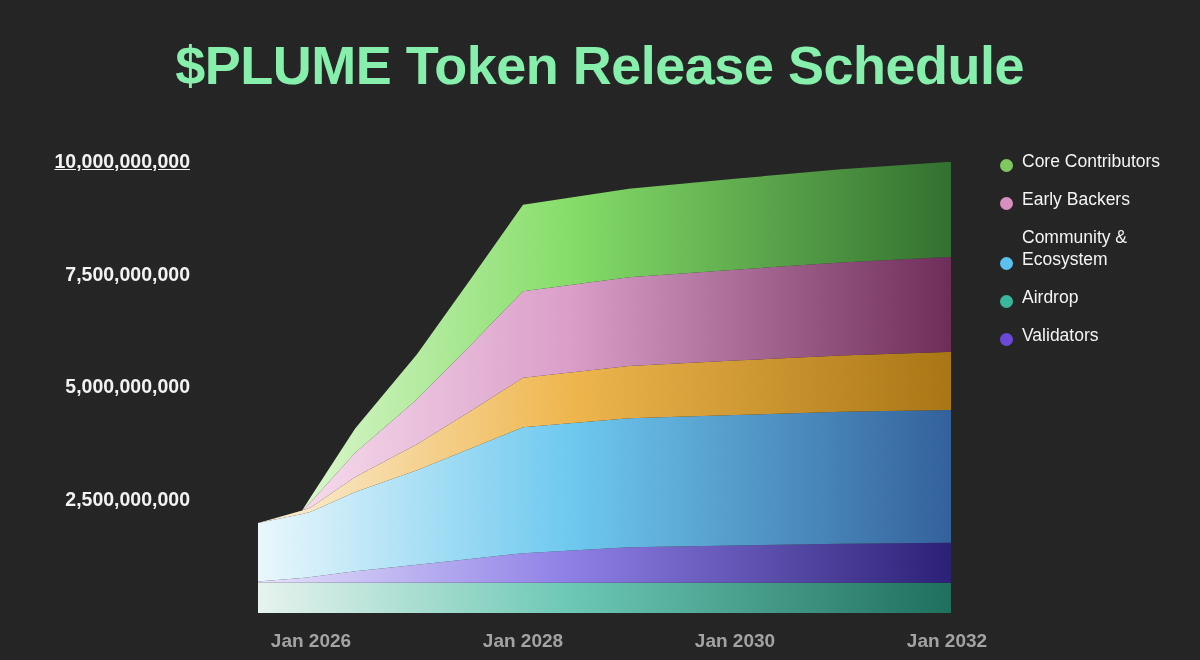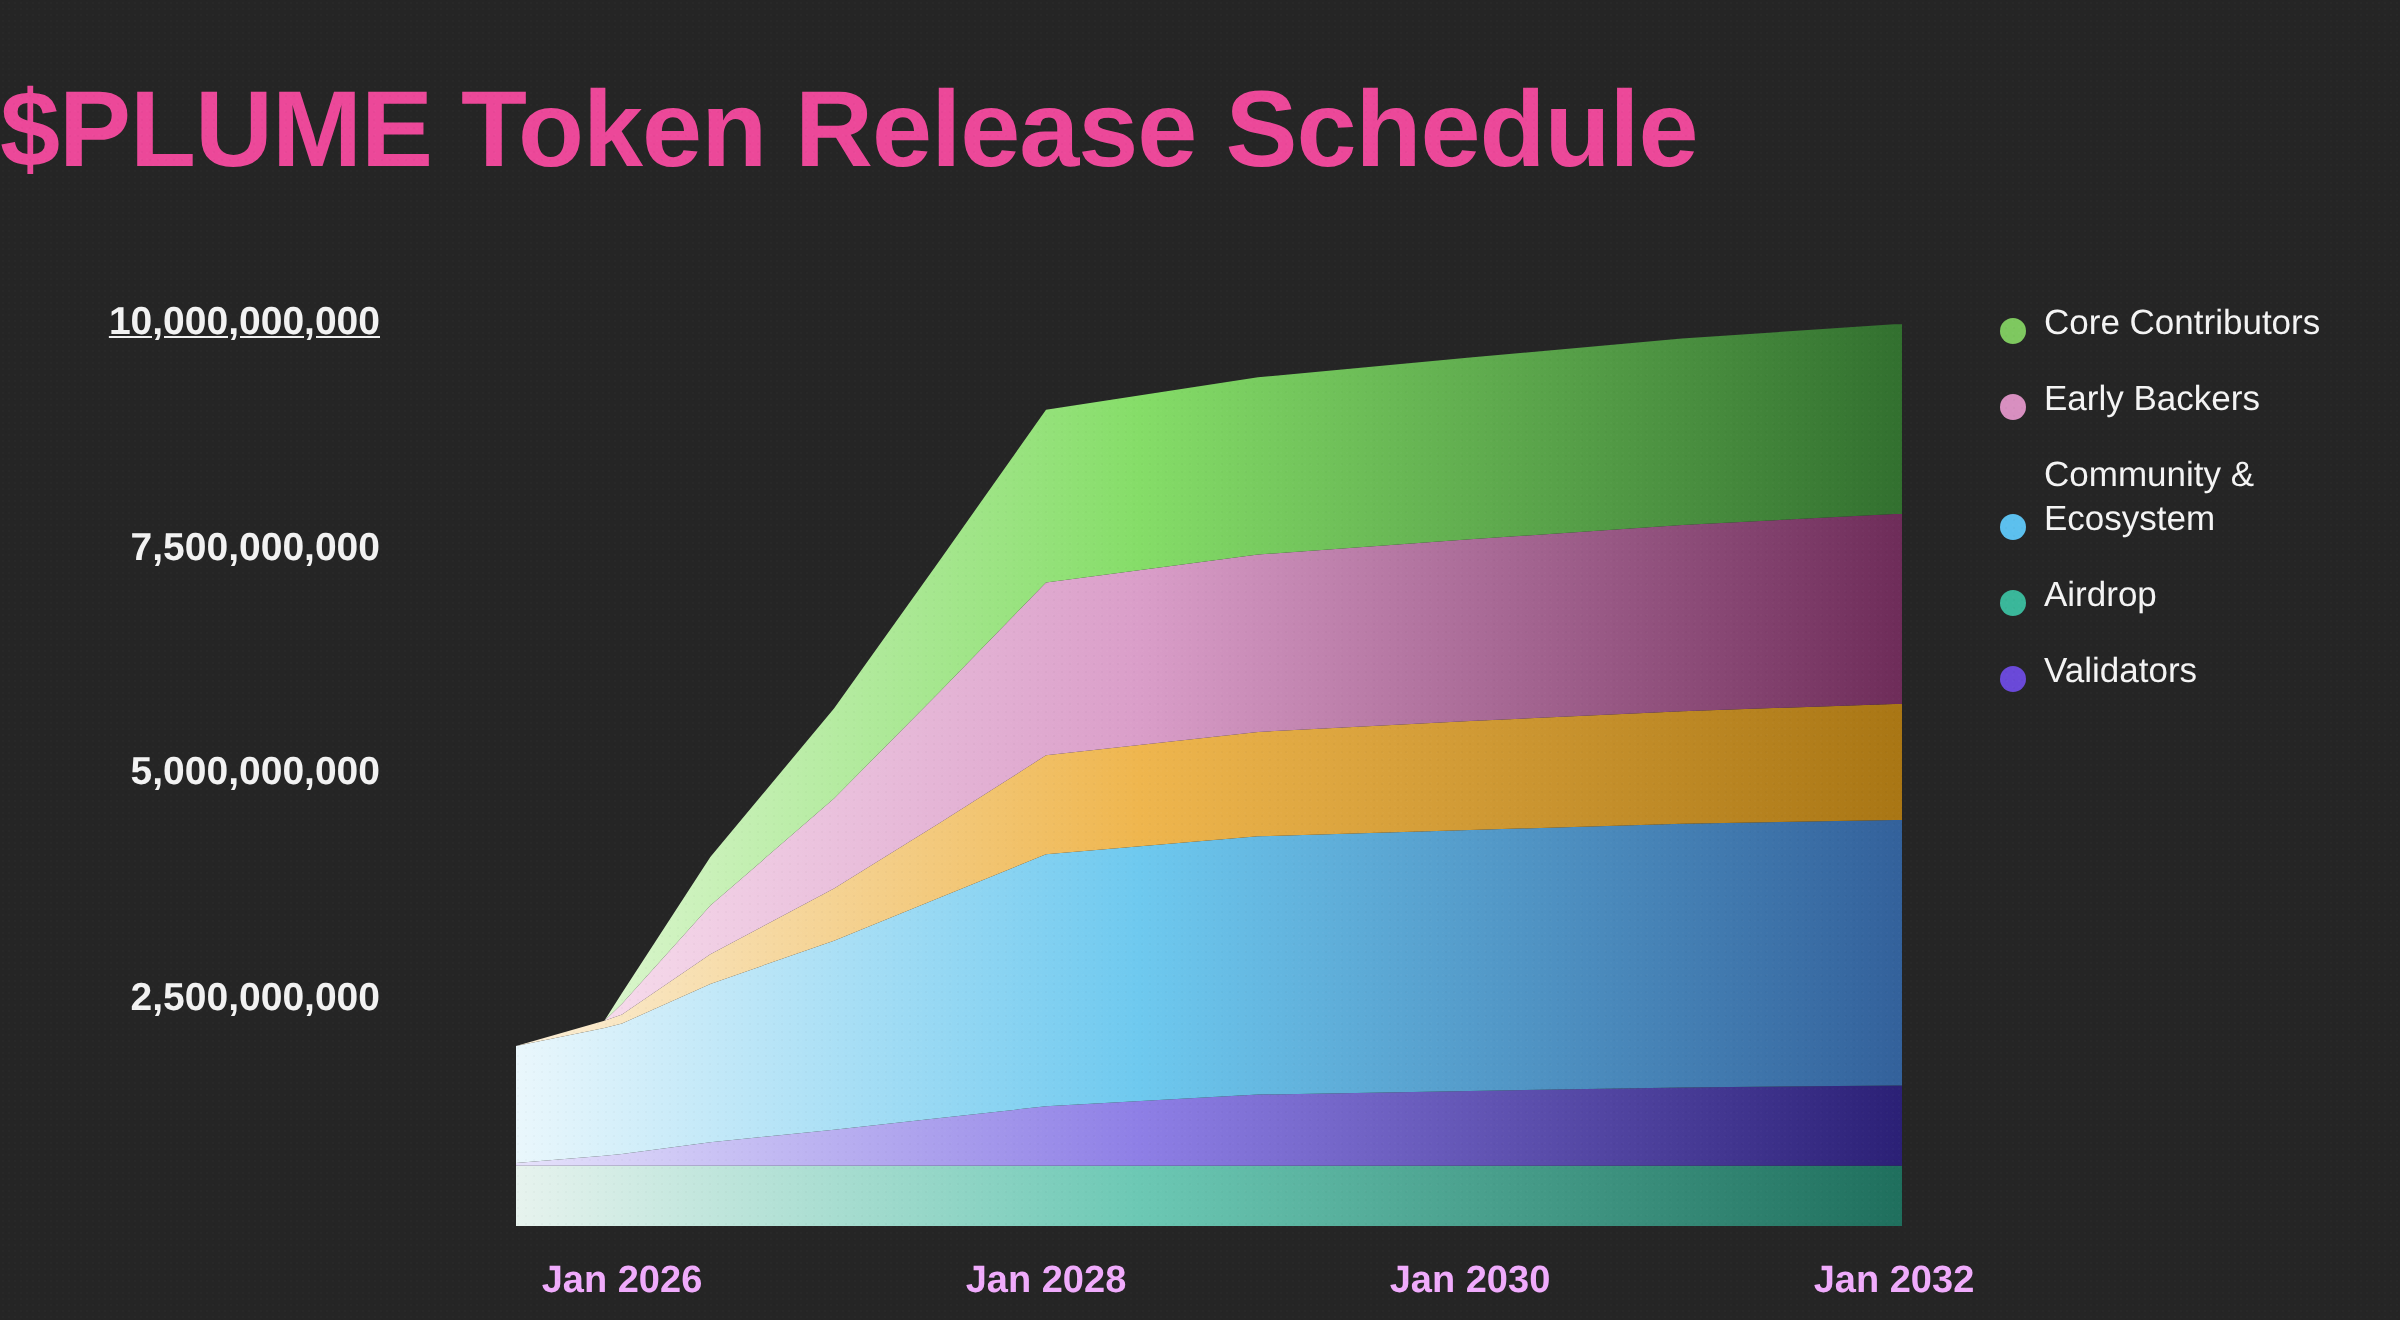--- a/index.html
+++ b/index.html
@@ -26,40 +26,40 @@
       radial-gradient(rgba(255,255,255,.035) 0.6px, transparent 0.7px),
       radial-gradient(rgba(0,0,0,.045) 0.6px, transparent 0.7px);
     background-size: 3px 3px, 4px 4px;
     background-position: 0 0, 1px 2px;
   }
   #title {
     position: absolute;
     top: 34px;
     left: 0;
     width: 1024px;
-    text-align: left;
-    color: #ec4899;
+    text-align: right;
+    color: #86efac;
     font-size: 54px;
     font-weight: 700;
     letter-spacing: -0.5px;
     z-index: 20;
   }
   .ytick {
     position: absolute;
     right: 1010px;
     color: #f2f2f2;
     font-size: 19.5px;
     font-weight: 700;
     text-align: right;
     white-space: nowrap;
     z-index: 20;
   }
   .xtick {
     position: absolute;
-    color: #f0abfc;
+    color: #a3a3a3;
     font-size: 19px;
     font-weight: 700;
     text-align: center;
     white-space: nowrap;
     transform: translateX(-50%);
     z-index: 20;
   }
   #plot {
     position: absolute;
     left: 0; top: 0;

